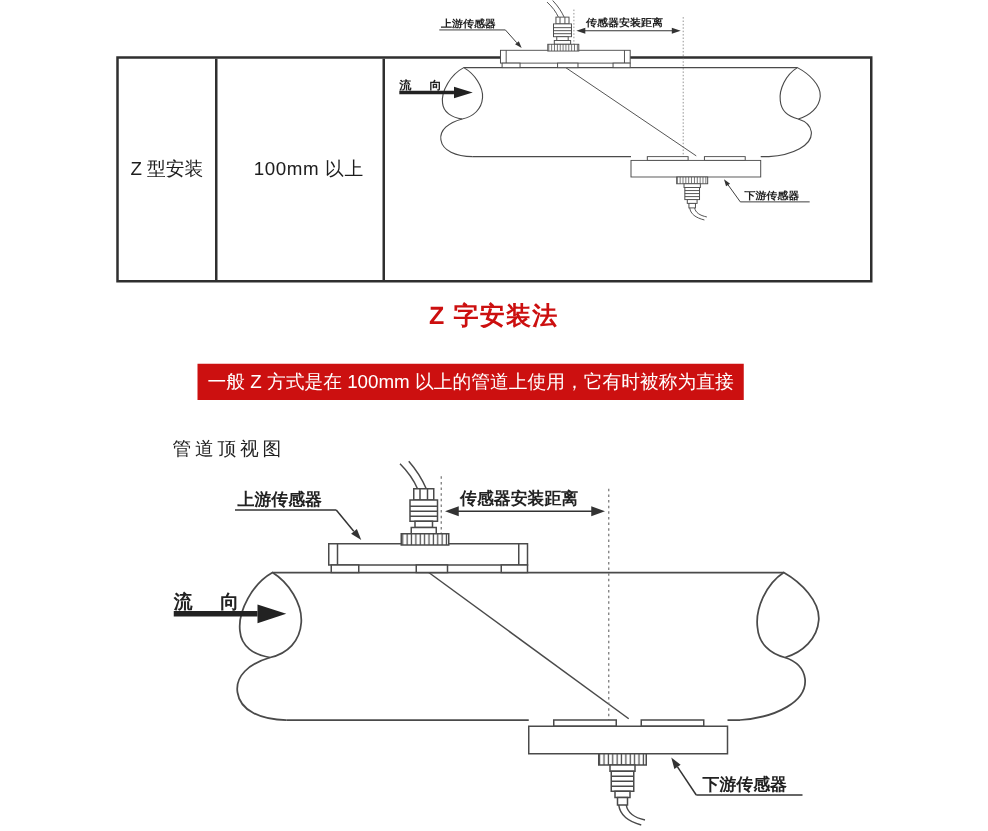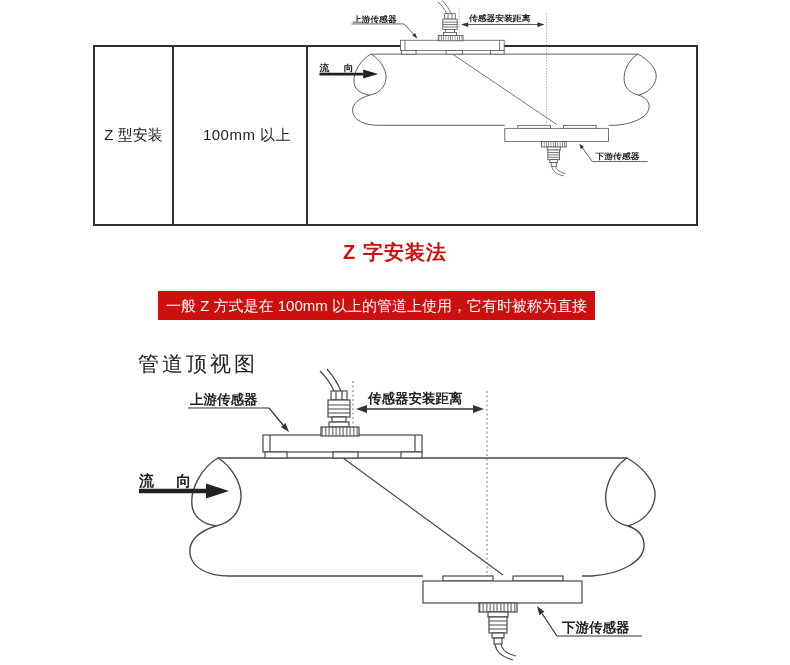--- a/index.html
+++ b/index.html
@@ -24,21 +24,21 @@
   .title{
     position:absolute;left:0;top:239px;width:790px;margin:0;text-align:center;
     font-size:20px;font-weight:bold;color:#cc0f0f;letter-spacing:1px;
   }
   .banner{
     position:absolute;left:158px;top:291px;width:437px;height:29px;
     background:#cc1010;color:#ffffff;font-size:15px;text-align:center;line-height:29px;
     box-sizing:border-box;
   }
   .view-label{
-    position:absolute;left:138px;top:350px;font-size:21px;color:#222;letter-spacing:3px;
+    position:absolute;left:138px;top:350px;font-size:15px;color:#222;letter-spacing:3px;
   }
   .bottom-diagram{position:absolute;left:100px;top:365px;}
   .defs-holder{position:absolute;width:0;height:0;overflow:hidden;}
 </style>
 </head>
 <body>
 
 <div class="page">
 
   <svg class="defs-holder" aria-hidden="true">

